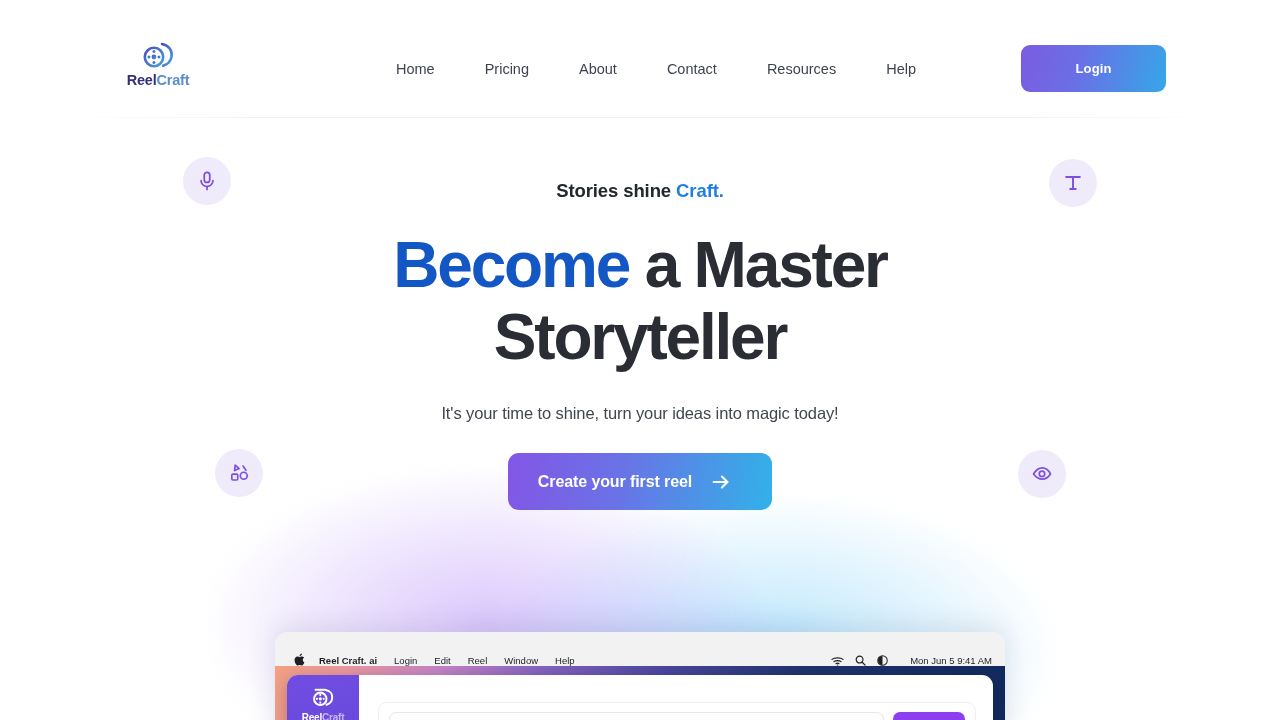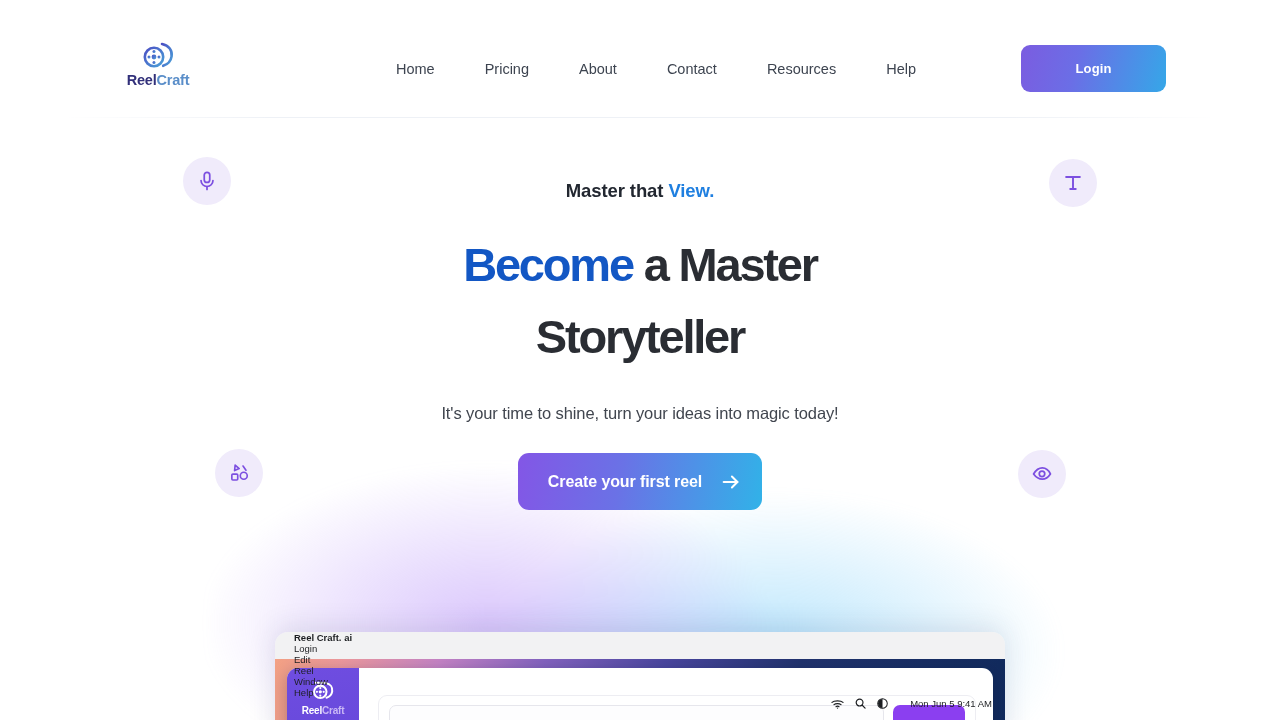--- a/index.html
+++ b/index.html
@@ -129,42 +129,42 @@
     margin-top: 62px;
     font-size: 18.5px;
     font-weight: 700;
     color: #222730;
     letter-spacing: -0.1px;
   }
   .eyebrow .accent { color: #1f7fe0; }
 
   .headline {
     margin-top: 27px;
-    font-size: 47px;
+    font-size: 64px;
     line-height: 72px;
     font-weight: 800;
     color: #2a2d33;
     letter-spacing: -2.2px;
   }
   .headline .accent { color: #1357c4; }
 
   .subhead {
     margin-top: 31px;
     font-size: 16.5px;
     color: #41464f;
     letter-spacing: -0.1px;
   }
 
   .cta-wrap { margin-top: 30px; display: flex; justify-content: center; }
   .cta-btn {
     display: inline-flex;
     align-items: center;
     gap: 18px;
     height: 57px;
-    padding: 0 20px 0 30px;
+    padding: 0 40px 0 30px;
     border: none;
     border-radius: 11px;
     background: linear-gradient(100deg, #8356e6 0%, #6a72e6 42%, #31b2e8 100%);
     color: #ffffff;
     font-size: 16px;
     font-weight: 700;
     font-family: "Liberation Sans", sans-serif;
     cursor: pointer;
     letter-spacing: -0.1px;
   }
@@ -196,28 +196,27 @@
     top: 632px;
     width: 730px;
     height: 120px;
     border-radius: 13px 13px 0 0;
     overflow: hidden;
     z-index: 20;
     box-shadow: 0 -4px 28px rgba(40,50,90,0.13);
   }
   .mock-menubar {
     position: relative;
-    height: 27px;
+    height: 34px;
     background: #f2f2f3;
     display: flex;
-    align-items: flex-start;
+    align-items: flex-end;
     padding: 0 13px 0 19px;
     gap: 0;
     z-index: 3;
-    flex-direction: column;
   }
   .mock-apple { width: 11px; height: 13px; margin-right: 14px; display: block; }
   .mock-appname {
     font-size: 9.5px;
     font-weight: 700;
     color: #1d1f22;
     margin-right: 17px;
     white-space: nowrap;
   }
   .mock-menuitem {
@@ -404,21 +403,21 @@
   <div class="float-icon fi-eye">
     <svg viewBox="0 0 24 24" fill="none" stroke="#7c4fe0" stroke-width="1.9" stroke-linecap="round" stroke-linejoin="round">
       <path d="M2.8 12 c3-5 6.2-6.6 9.6-6.6 c3.4 0 6.5 1.8 8.8 6.6 c-2.8 4.2 -5.6 5.6 -8.8 5.6 c-3.4 0 -6.7-1.6 -9.6-5.6 Z"></path>
       <circle cx="12" cy="11.8" r="3"></circle>
     </svg>
   </div>
 
   <section class="hero">
 
     <div class="eyebrow">
-      <span>Master that </span><span class="accent">View.</span>
+      <span>Stories shine </span><span class="accent">Craft.</span>
     </div>
 
     <h1 class="headline">
       <div><span class="accent">Become</span><span> a Master</span></div>
       <div>Storyteller</div>
     </h1>
 
     <p class="subhead">It's your time to shine, turn your ideas into magic today!</p>
 
     <div class="cta-wrap">

